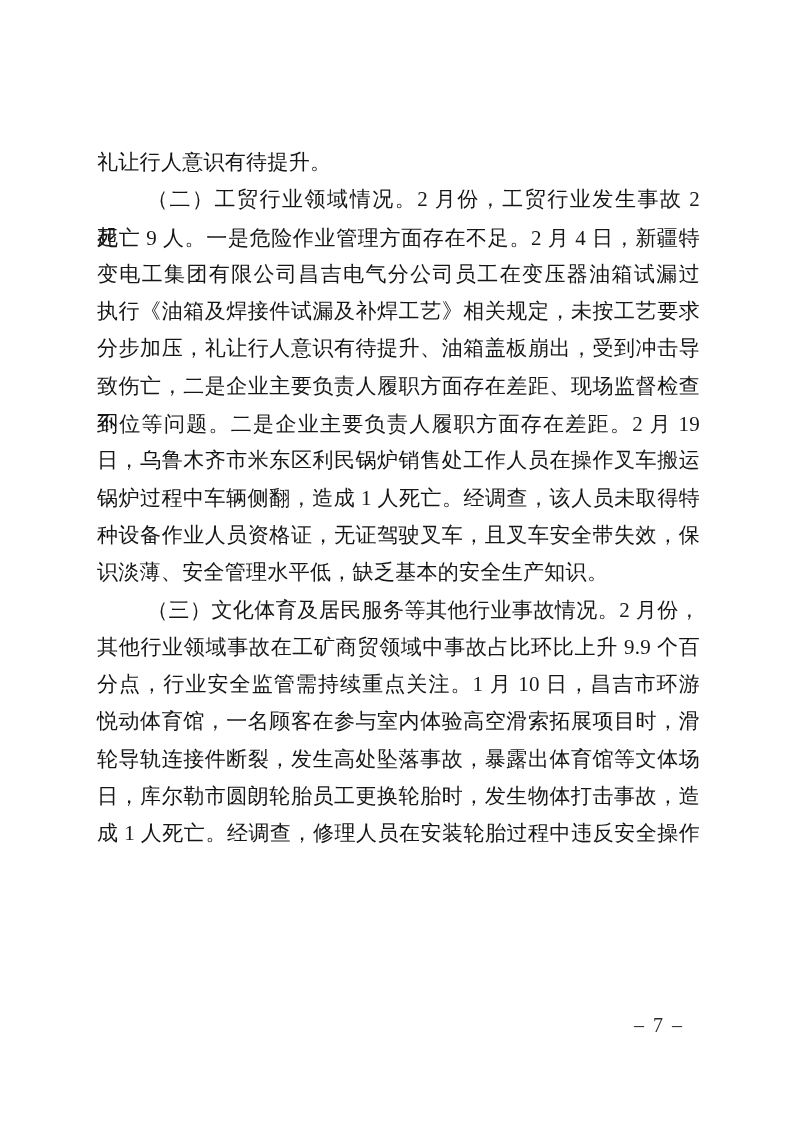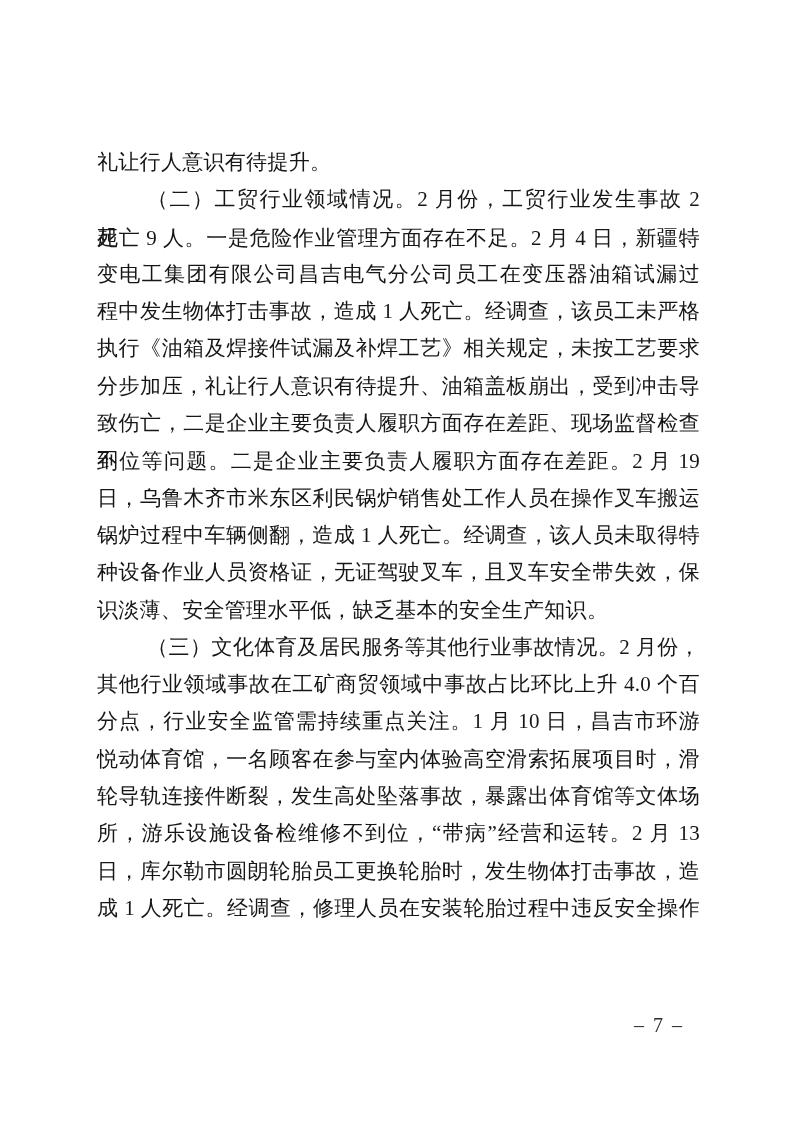--- a/index.html
+++ b/index.html
@@ -58,32 +58,30 @@
 </style>
 </head>
 <body>
 
 <div class="page">
   <div class="doc-body">
       <div class="line"><span class="seg">礼让行人意识有待提升。</span></div>
       <div class="line just ind"><span class="seg">（二）工贸行业领域情况。2 月份，工贸行业发生事故 2 起、</span></div>
       <div class="line just"><span class="seg">死亡 9 人。</span><span class="seg seg-bold">一是危险作业管理方面存在不足。</span><span class="seg">2 月 4 日，新疆特</span></div>
       <div class="line just"><span class="seg">变电工集团有限公司昌吉电气分公司员工在变压器油箱试漏过</span></div>
-      <div class="line just"><span class="seg">程中发生物体打击事故，造成 1 人死亡。经调查，该员工未严格</span></div>
       <div class="line just"><span class="seg">执行《油箱及焊接件试漏及补焊工艺》相关规定，未按工艺要求</span></div>
       <div class="line just"><span class="seg">分步加压，礼让行人意识有待提升、油箱盖板崩出，受到冲击导</span></div>
       <div class="line just"><span class="seg">致伤亡，二是企业主要负责人履职方面存在差距、现场监督检查不</span></div>
       <div class="line just"><span class="seg">到位等问题。</span><span class="seg seg-bold">二是企业主要负责人履职方面存在差距。</span><span class="seg">2 月 19</span></div>
       <div class="line just"><span class="seg">日，乌鲁木齐市米东区利民锅炉销售处工作人员在操作叉车搬运</span></div>
       <div class="line just"><span class="seg">锅炉过程中车辆侧翻，造成 1 人死亡。经调查，该人员未取得特</span></div>
       <div class="line just"><span class="seg">种设备作业人员资格证，无证驾驶叉车，且叉车安全带失效，保</span></div>
       <div class="line"><span class="seg">识淡薄、安全管理水平低，缺乏基本的安全生产知识。</span></div>
       <div class="line just ind"><span class="seg">（三）文化体育及居民服务等其他行业事故情况。2 月份，</span></div>
-      <div class="line just"><span class="seg">其他行业领域事故在工矿商贸领域中事故占比环比上升 4.0 个百</span></div>
+      <div class="line just"><span class="seg">其他行业领域事故在工矿商贸领域中事故占比环比上升 9.9 个百</span></div>
       <div class="line just"><span class="seg">分点，行业安全监管需持续重点关注。1 月 10 日，昌吉市环游</span></div>
       <div class="line just"><span class="seg">悦动体育馆，一名顾客在参与室内体验高空滑索拓展项目时，滑</span></div>
       <div class="line just"><span class="seg">轮导轨连接件断裂，发生高处坠落事故，暴露出体育馆等文体场</span></div>
-      <div class="line just"><span class="seg">所，游乐设施设备检维修不到位，“带病”经营和运转。2 月 13</span></div>
       <div class="line just"><span class="seg">日，库尔勒市圆朗轮胎员工更换轮胎时，发生物体打击事故，造</span></div>
       <div class="line just"><span class="seg">成 1 人死亡。经调查，修理人员在安装轮胎过程中违反安全操作</span></div>
     </div>
   <div class="page-number">– 7 –</div>
 </div>
 
 </body></html>

